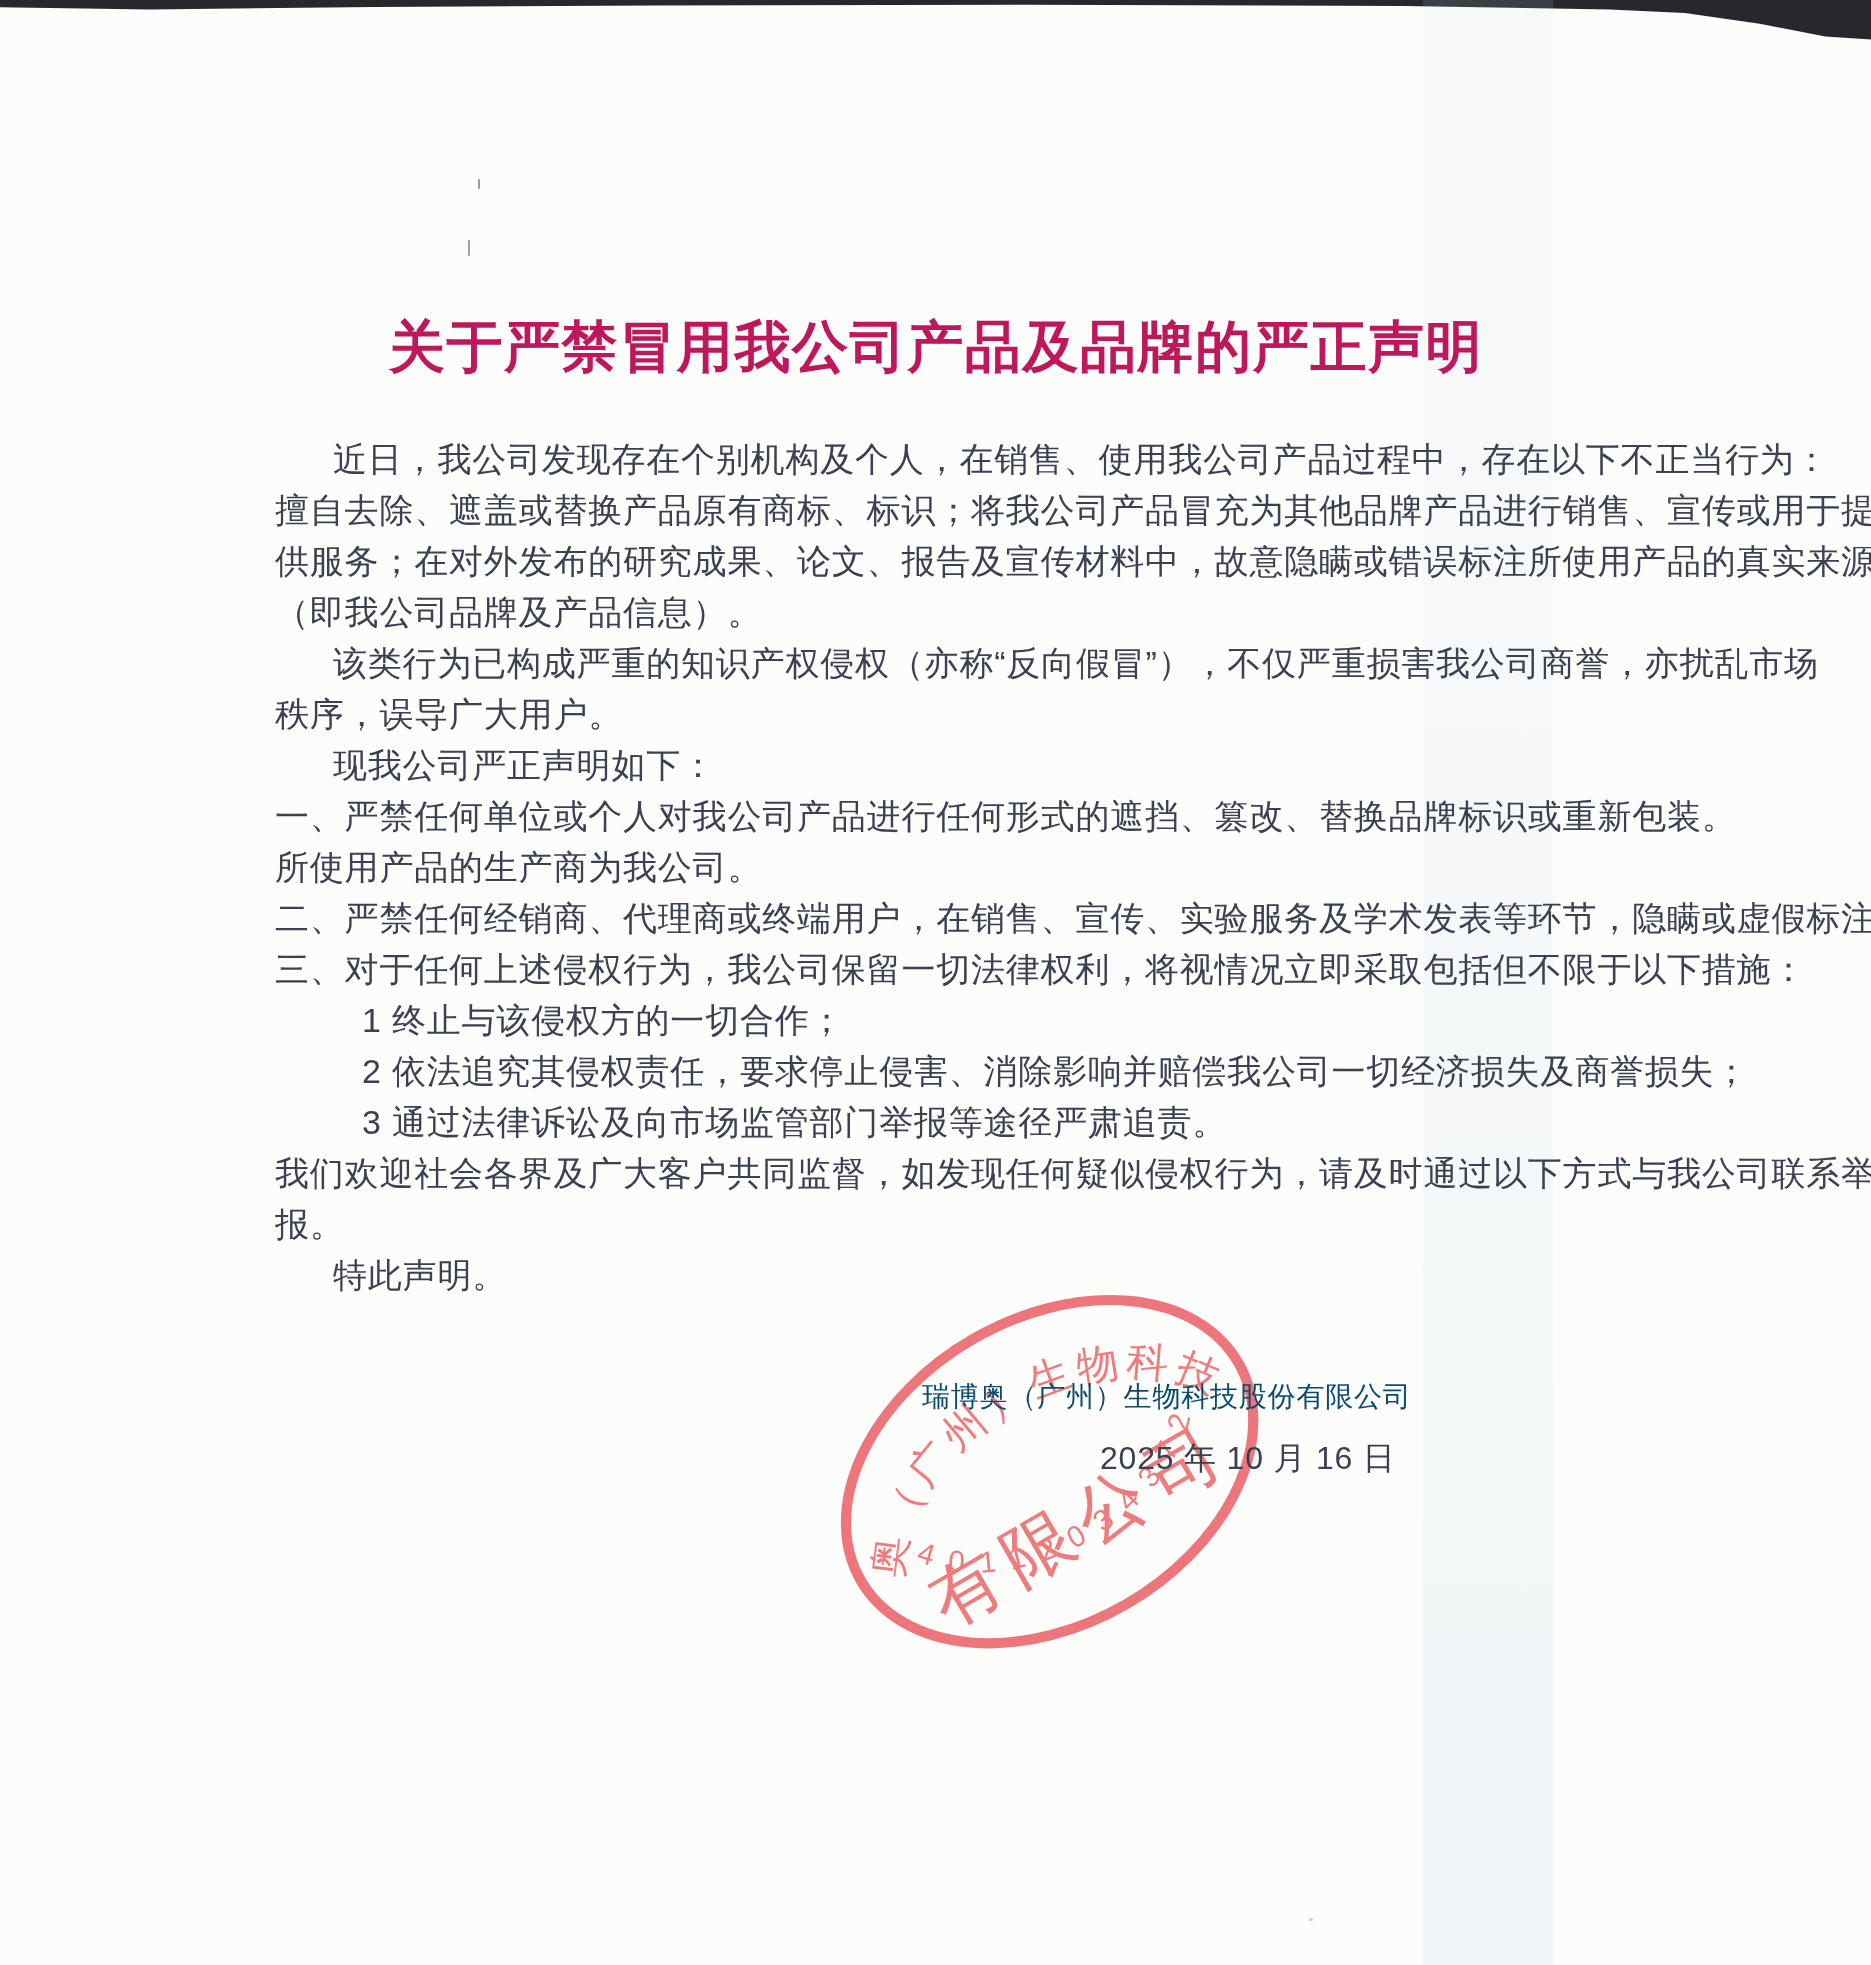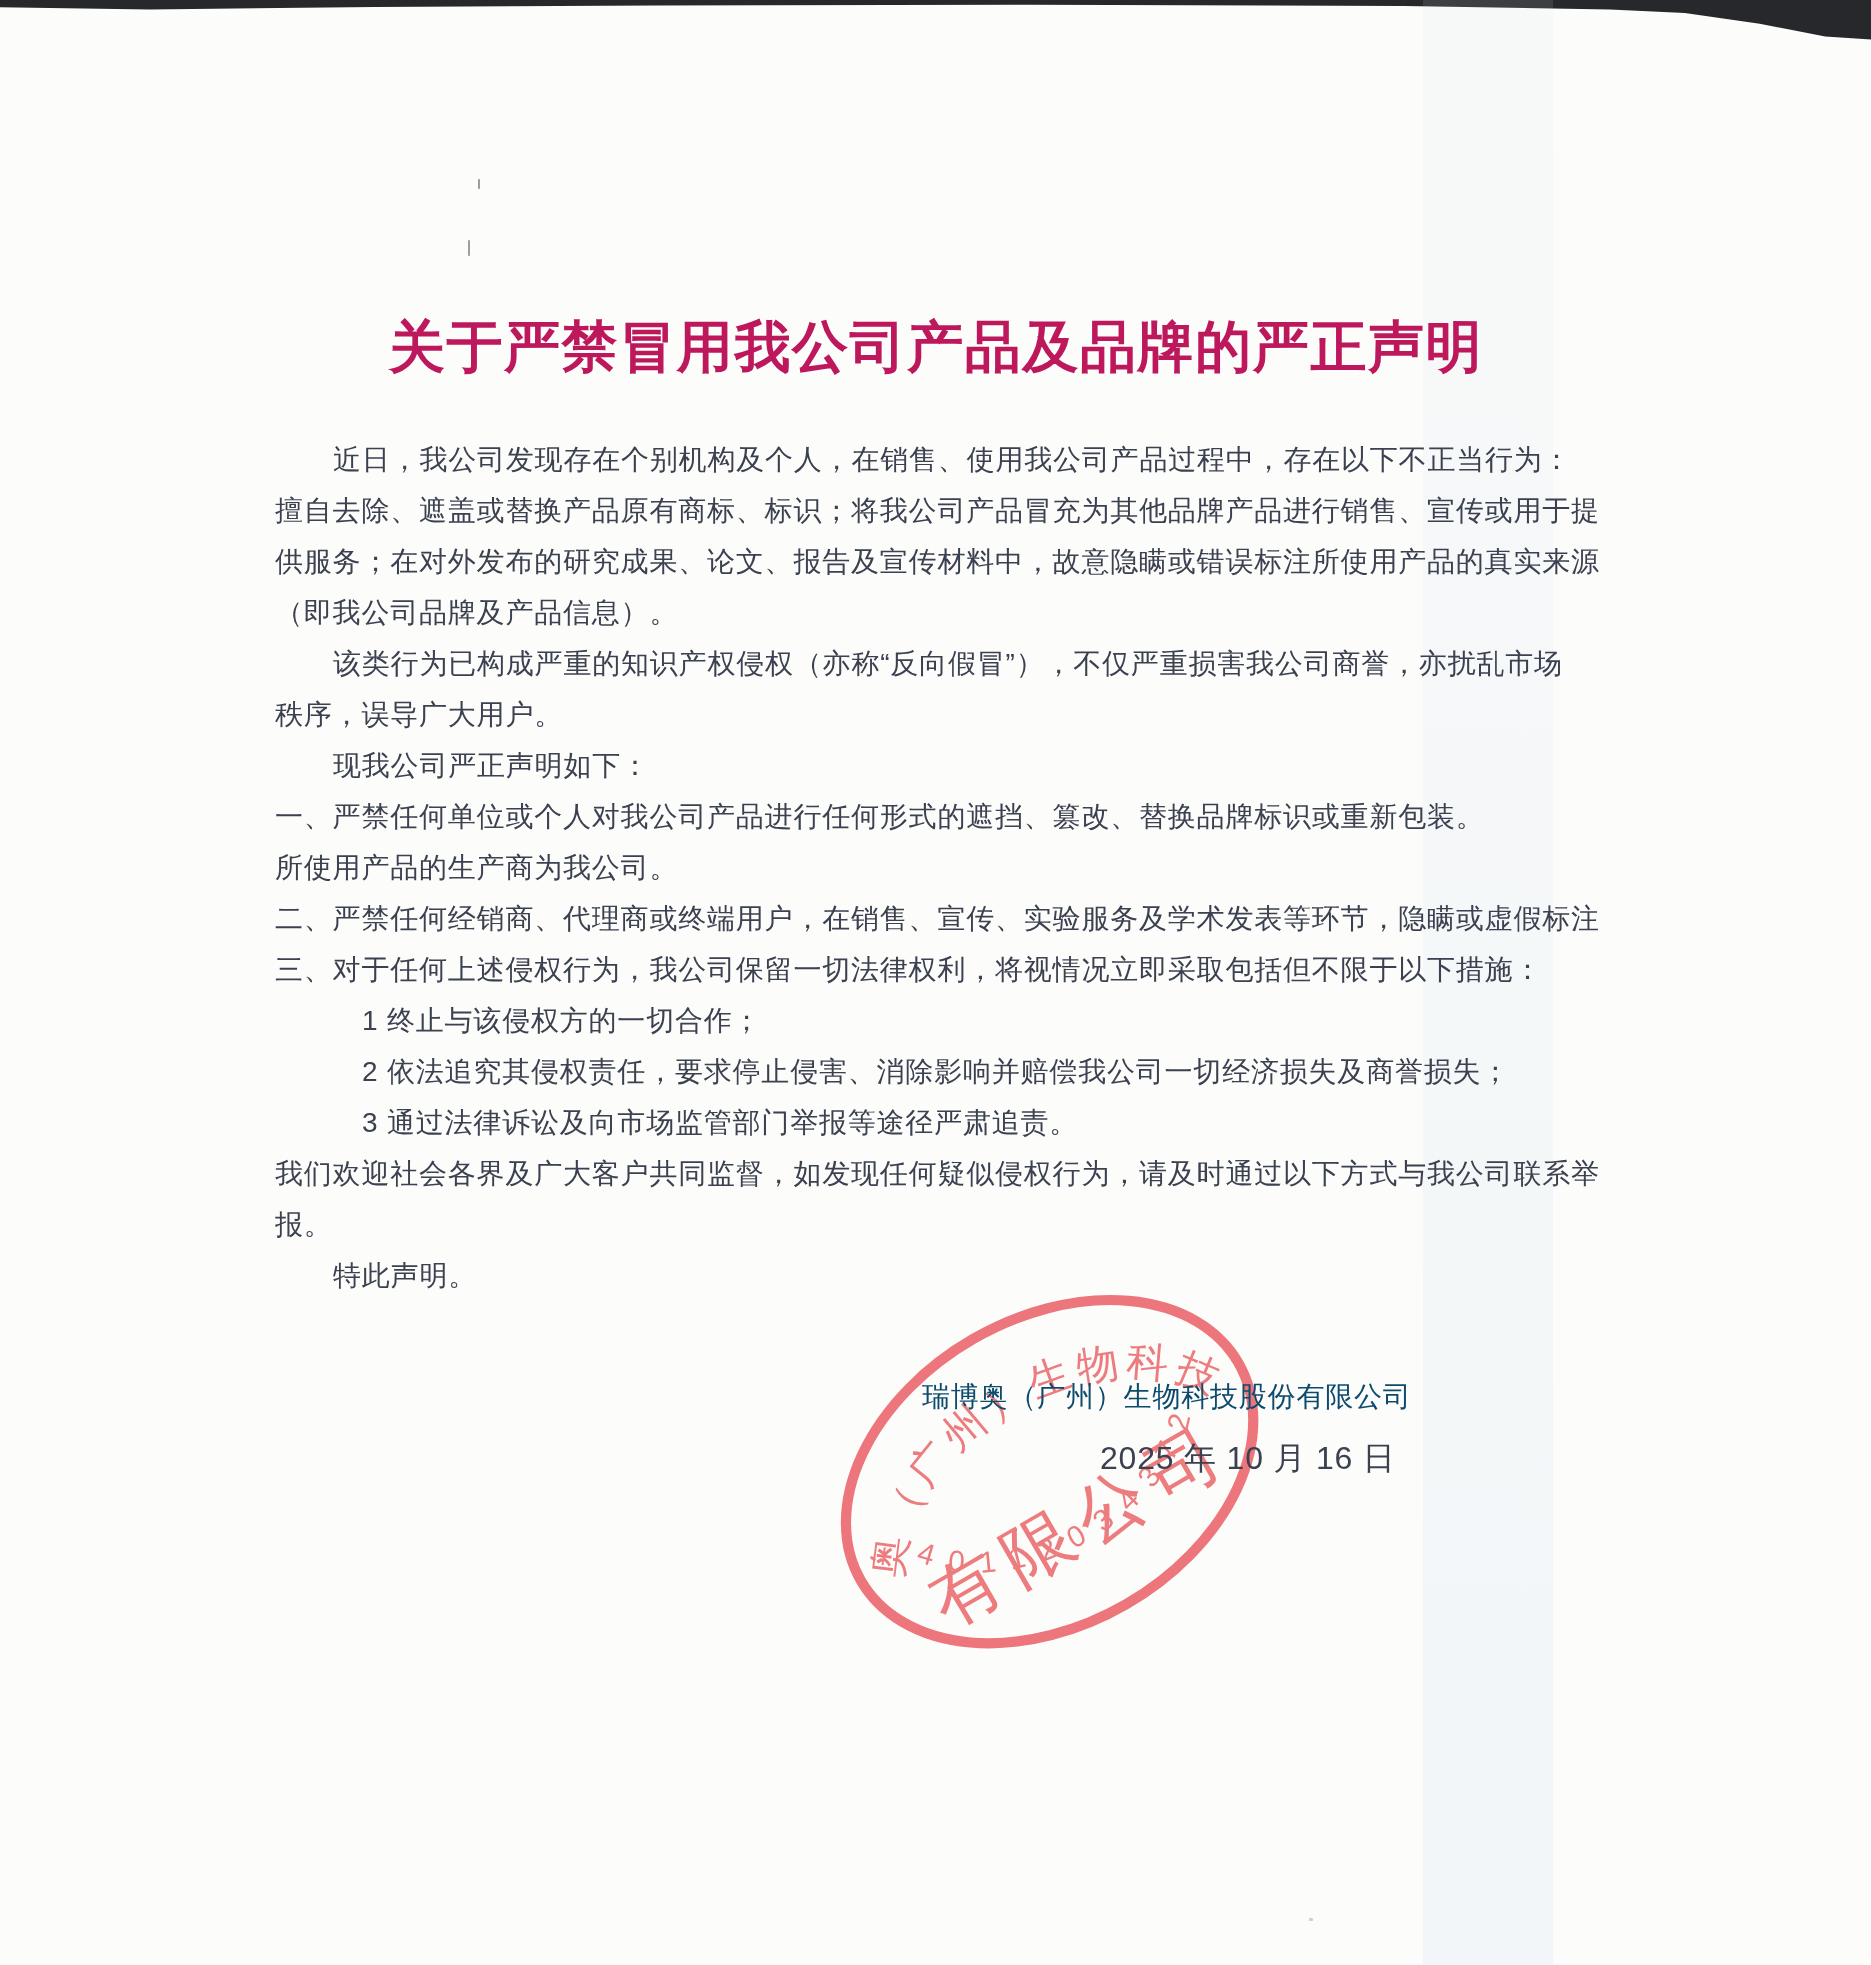--- a/index.html
+++ b/index.html
@@ -29,21 +29,21 @@
     text-align:center;
     font-size:56px;font-weight:600;letter-spacing:1.6px;
     color:#be185d;
   }
   .body-lines{
     position:absolute;top:434px;left:275px;width:1334px;
     color:#3b4150;
   }
   .line{
     position:relative;height:51px;line-height:51px;
-    font-size:28px;letter-spacing:0.8px;white-space:nowrap;
+    font-size:34px;letter-spacing:0.8px;white-space:nowrap;
   }
   .ind2{padding-left:58px;}
   .ind3{padding-left:87px;}
 
   .sig-company{
     position:absolute;top:1378px;left:922px;
     font-size:28px;letter-spacing:0.8px;color:#0c4a6e;white-space:nowrap;
   }
   .sig-date{
     position:absolute;top:1437px;left:1100px;

